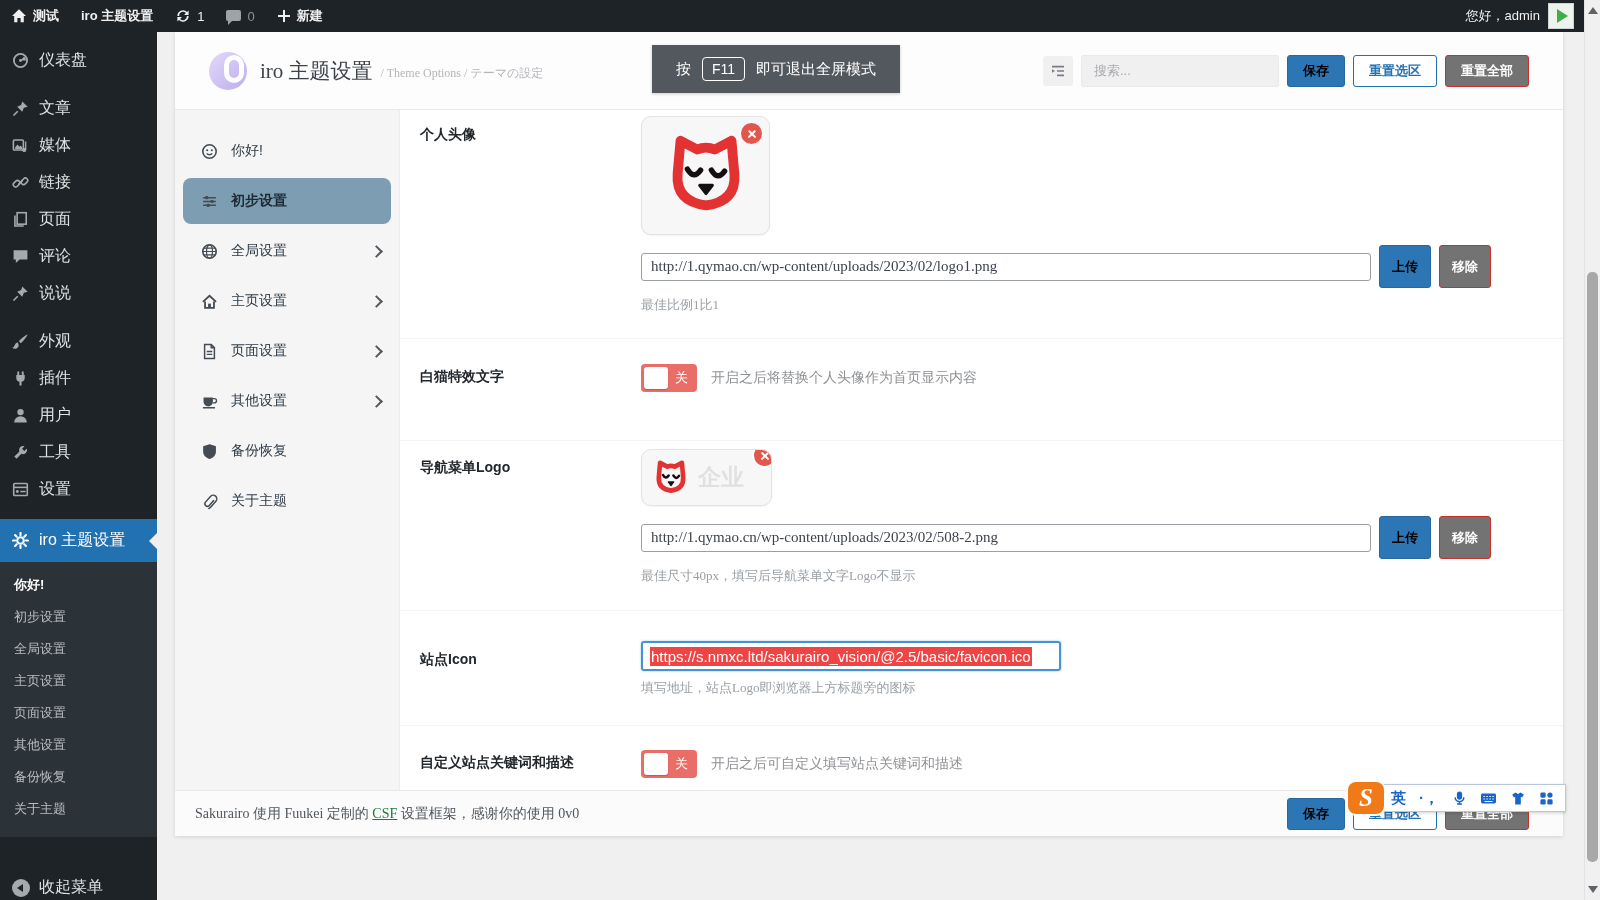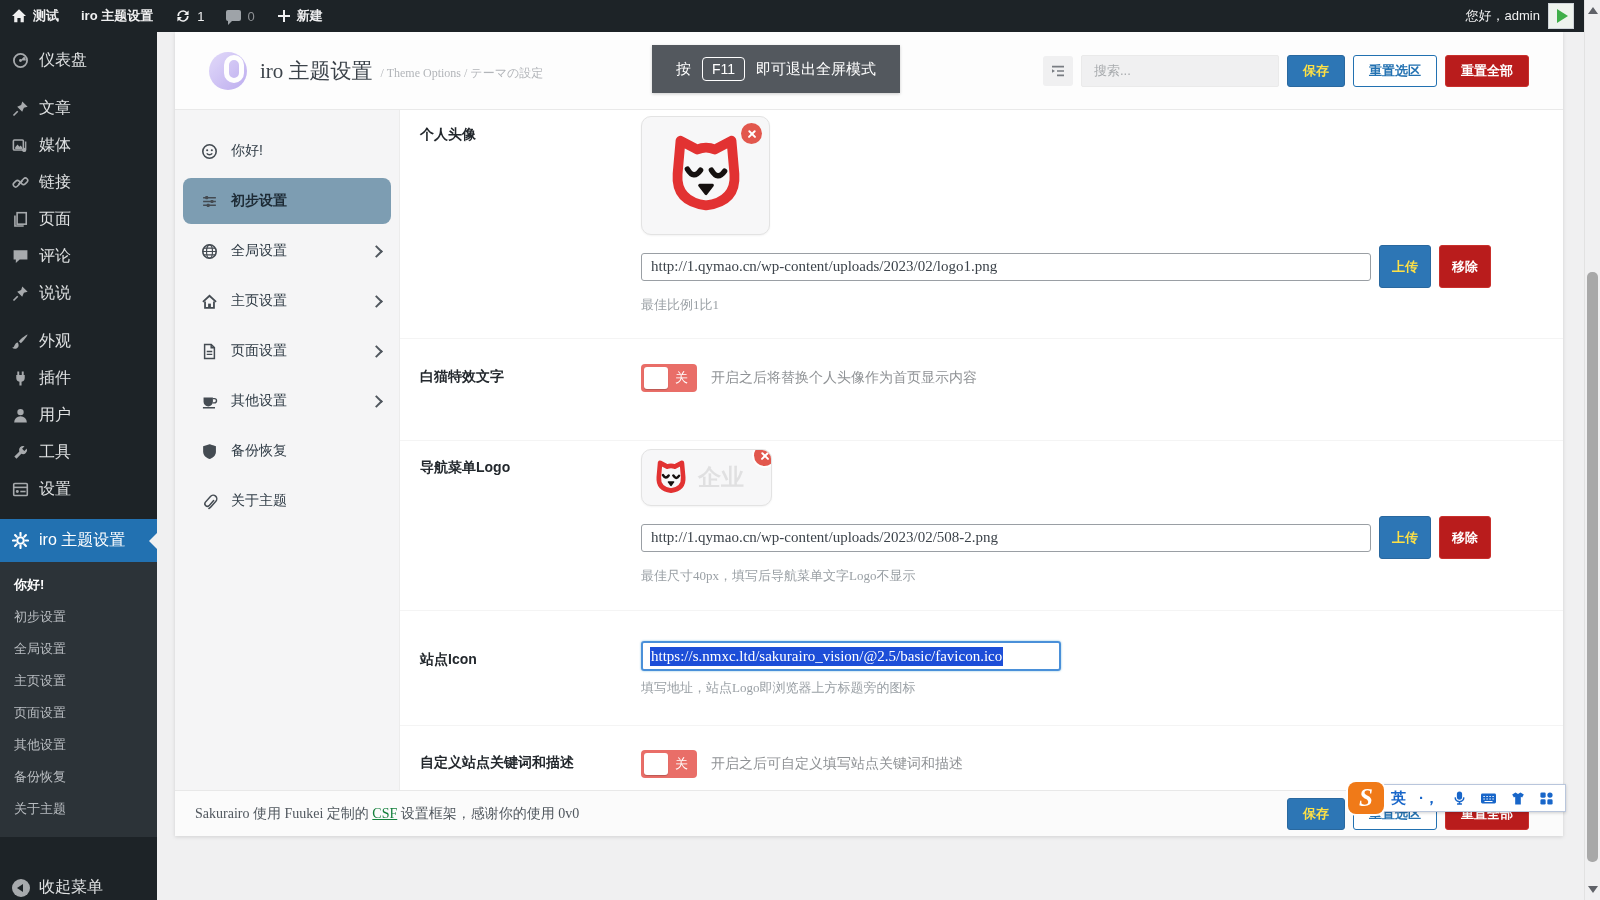--- a/index.html
+++ b/index.html
@@ -45,23 +45,23 @@
   .toast{position:absolute;left:477px;top:13px;height:48px;background:#53585e;color:#fff;display:flex;align-items:center;
     gap:11px;padding:0 24px;font-size:15px;box-sizing:border-box;z-index:5;box-shadow:0 1px 3px rgba(0,0,0,.2);}
   .key{border:1.5px solid #fff;border-radius:4px;padding:3px 9px;font-size:14px;}
   .hdr-controls{margin-left:auto;display:flex;align-items:center;gap:8px;}
   .iconbtn{width:30px;height:30px;background:#f0f0f1;border-radius:3px;display:flex;align-items:center;justify-content:center;color:#787c82;cursor:pointer;}
   .search{width:198px;height:32px;background:#f0f0f1;border:1px solid #eaeaea;border-radius:2px;padding:0 12px;
     font-size:13px;color:#50575e;box-sizing:border-box;font-family:"Liberation Sans",sans-serif;}
   .search::placeholder{color:#a7aaad;}
   .btn{display:inline-flex;align-items:center;justify-content:center;height:32px;padding:0 15px;border-radius:3px;
     font-size:13px;font-weight:700;cursor:pointer;border:1px solid transparent;box-sizing:border-box;white-space:nowrap;}
-  .btn-blue{background:#2d76b5;color:#fde047;border-color:#29689f;}
+  .btn-blue{background:#2d76b5;color:#000000;border-color:#29689f;}
   .btn-outline{background:#fff;color:#2271b1;border-color:#2271b1;}
-  .btn-red{background:#b91c1c;color:#fff;border-color:#c9302c;}
+  .btn-red{background:#737373;color:#fff;border-color:#c9302c;}
   .btn.sm{height:43px;padding:0 12px;}
   
   .panel-body{position:absolute;left:0;right:0;top:78px;bottom:46px;display:flex;overflow:hidden;}
   .panel-nav{width:225px;background:#f5f5f6;border-right:1px solid #ececec;box-sizing:border-box;padding-top:16px;flex:none;}
   .nav-item{height:50px;display:flex;align-items:center;padding:0 18px 0 26px;color:#2f3b45;font-size:14px;cursor:pointer;gap:13px;}
   .nav-item .ni{color:#444b52;display:flex;}
   .nav-item.active{background:#7d9db2;border-radius:8px;margin:2px 8px;height:46px;padding-left:18px;color:#1d2b36;font-weight:700;}
   .chev{margin-left:auto;width:7px;height:7px;border-right:2px solid #50575e;border-bottom:2px solid #50575e;transform:rotate(-45deg);}
   .panel-content{flex:1;background:#fff;overflow:hidden;}
   .row{display:flex;border-bottom:1px solid #f4f4f4;box-sizing:border-box;}
@@ -81,21 +81,21 @@
     box-shadow:0 0 0 2px rgba(255,255,255,.85);cursor:pointer;}
   .preview.lg .x-badge{right:7px;top:6px;box-shadow:none;}
   .x-badge::before,.x-badge::after{content:"";position:absolute;left:5.5px;top:9.5px;width:10px;height:2.4px;background:#fff;border-radius:2px;}
   .x-badge::before{transform:rotate(45deg);} .x-badge::after{transform:rotate(-45deg);}
   .watermark{font-size:23px;font-weight:700;color:rgba(120,120,120,.18);margin-left:6px;white-space:nowrap;}
   .input-line{display:flex;align-items:center;gap:8px;margin-top:10px;}
   .text-input{width:730px;height:28px;border:1px solid #9a9fa4;border-radius:3px;padding:0 9px;font-size:15px;color:#3c434a;
     font-family:"Liberation Serif",serif;box-sizing:border-box;background:#fff;}
   .fake-input{width:420px;height:30px;border:2px solid #4a90d9;border-radius:3px;display:flex;align-items:center;
     padding:0 7px;box-sizing:border-box;box-shadow:0 0 2px rgba(30,140,190,.6);}
-  .fake-input .selection{background:#1d4ed8;color:#fff;font-size:15px;font-family:Liberation Serif, serif;padding:1px 1px;white-space:nowrap;}
+  .fake-input .selection{background:#ef4444;color:#fff;font-size:15px;font-family:Liberation Sans, sans-serif;padding:1px 1px;white-space:nowrap;}
   .hint{margin-top:8px;font-size:13px;color:#9aa0a5;font-family:"Liberation Serif",serif;}
   .hint.inline{margin-top:0;font-size:14px;color:#8f9295;}
   .toggle{width:56px;height:28px;background:#e96e68;border-radius:4px;position:relative;display:flex;align-items:center;
     justify-content:flex-end;cursor:pointer;flex:none;}
   .toggle .knob{position:absolute;left:3px;top:3px;width:24px;height:22px;background:#fff;border-radius:3px;box-shadow:0 1px 1px rgba(0,0,0,.2);}
   .toggle .t-label{color:#fff;font-size:13px;margin-right:9px;}
   .toggle-line{display:flex;align-items:center;gap:14px;}
   .panel-footer{position:absolute;left:0;right:0;bottom:0;height:46px;background:#fbfbfb;border-top:1px solid #e8e8e8;
     display:flex;align-items:center;padding:0 34px 0 20px;box-sizing:border-box;}
   .foot-text{font-family:"Liberation Serif",serif;font-size:14px;color:#50575e;}

